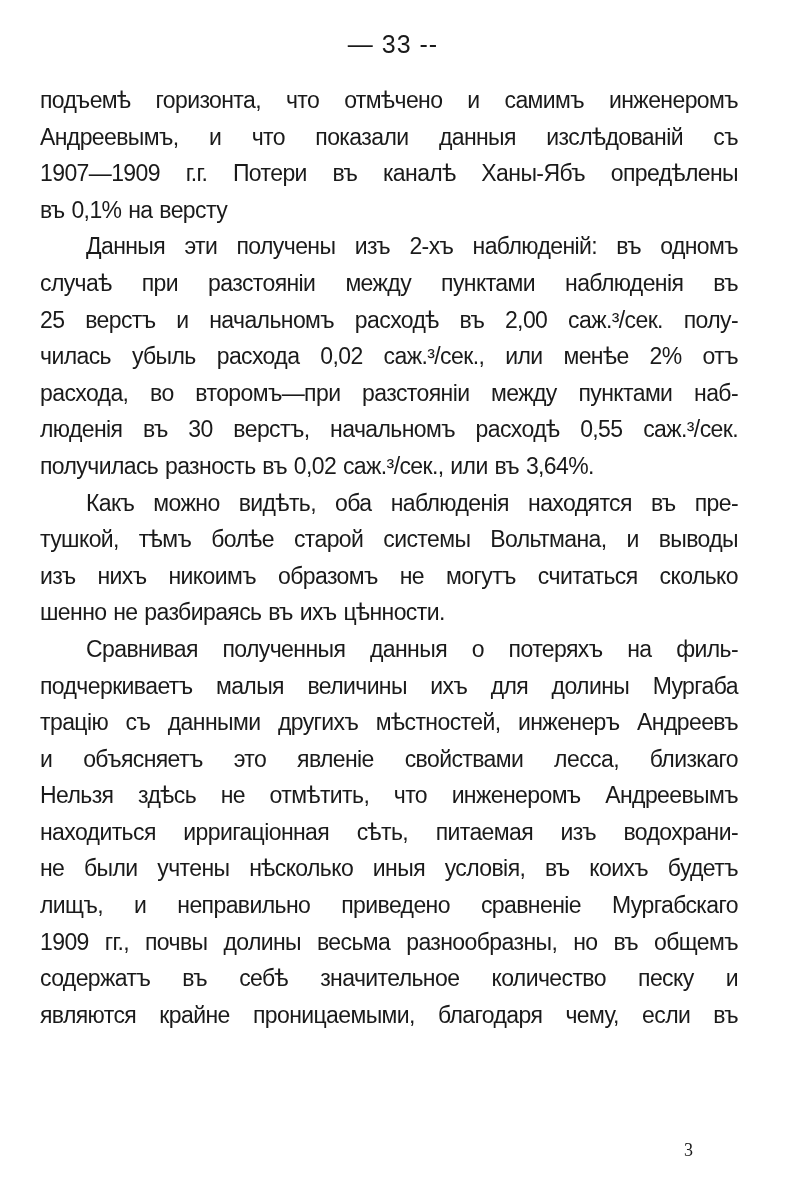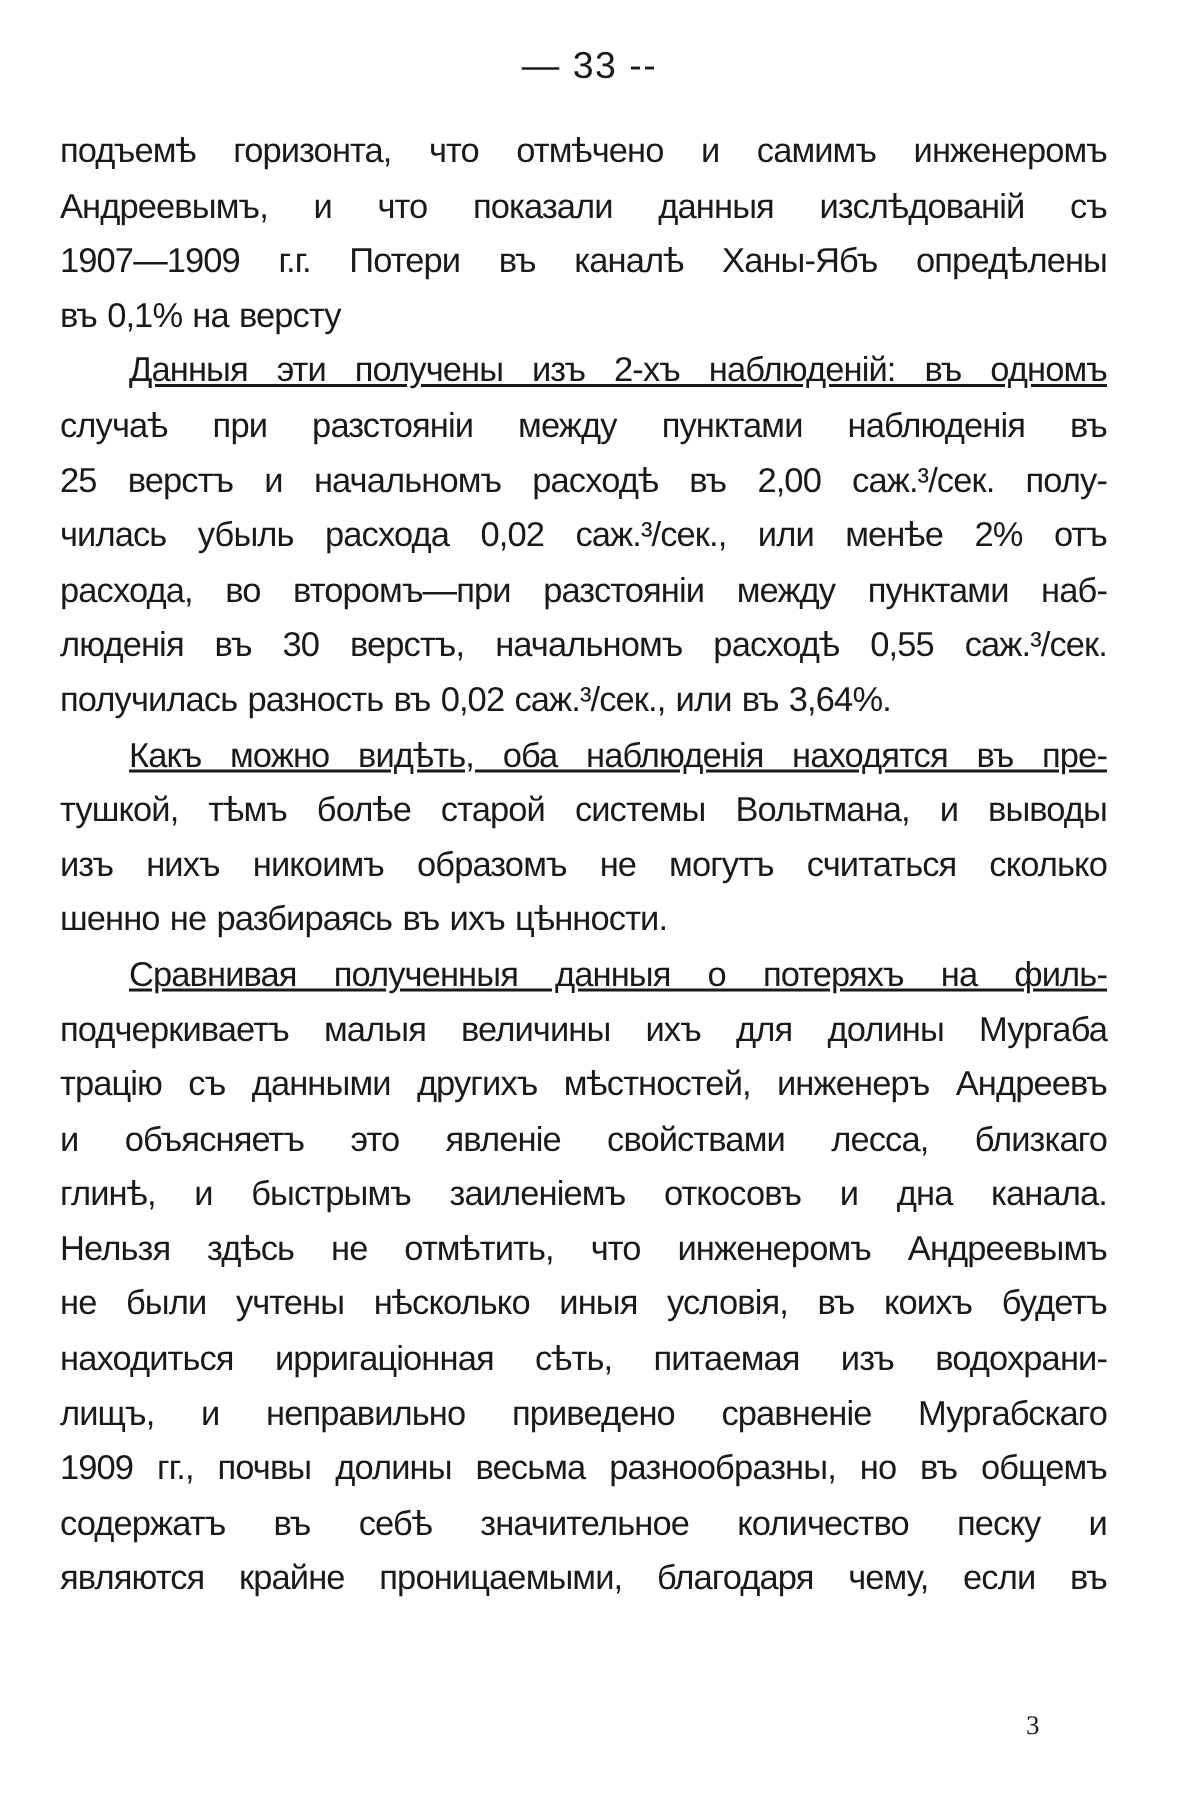--- a/index.html
+++ b/index.html
@@ -45,21 +45,20 @@
       font-size: 23px;
       white-space: nowrap;
       text-align: justify;
       text-align-last: justify;
       transform-origin: left center;
       letter-spacing: -0.6px;
       word-spacing: 1px;
     }
     .line.indent {
       padding-left: 46px;
-      text-decoration: underline;
     }
     .line.last {
       text-align-last: left;
     }
     .footer-sig {
       position: absolute;
       left: 684px;
       top: 1140px;
       font-size: 18px;
       font-family: "Liberation Serif", serif;
@@ -97,24 +96,23 @@
       <div class="line">тушкой, тѣмъ болѣе старой системы Вольтмана, и выводы</div>
       <div class="line">изъ нихъ никоимъ образомъ не могутъ считаться сколько</div>
       <div class="line last">шенно не разбираясь въ ихъ цѣнности.</div>
     </div>
 
     <div>
       <div class="line indent">Сравнивая полученныя данныя о потеряхъ на филь-</div>
       <div class="line">подчеркиваетъ малыя величины ихъ для долины Мургаба</div>
       <div class="line">трацію съ данными другихъ мѣстностей, инженеръ Андреевъ</div>
       <div class="line">и объясняетъ это явленіе свойствами лесса, близкаго</div>
-      <div class="line">глинѣ, и быстрымъ заиленіемъ откосовъ и дна канала.</div>
       <div class="line">Нельзя здѣсь не отмѣтить, что инженеромъ Андреевымъ</div>
+      <div class="line">находиться ирригаціонная сѣть, питаемая изъ водохрани-</div>
       <div class="line">не были учтены нѣсколько иныя условія, въ коихъ будетъ</div>
-      <div class="line">находиться ирригаціонная сѣть, питаемая изъ водохрани-</div>
       <div class="line">лищъ, и неправильно приведено сравненіе Мургабскаго</div>
       <div class="line">1909 гг., почвы долины весьма разнообразны, но въ общемъ</div>
       <div class="line">содержатъ въ себѣ значительное количество песку и</div>
       <div class="line">являются крайне проницаемыми, благодаря чему, если въ</div>
 
     </div>
 
   </div>
 
   <div class="footer-sig">3</div>

